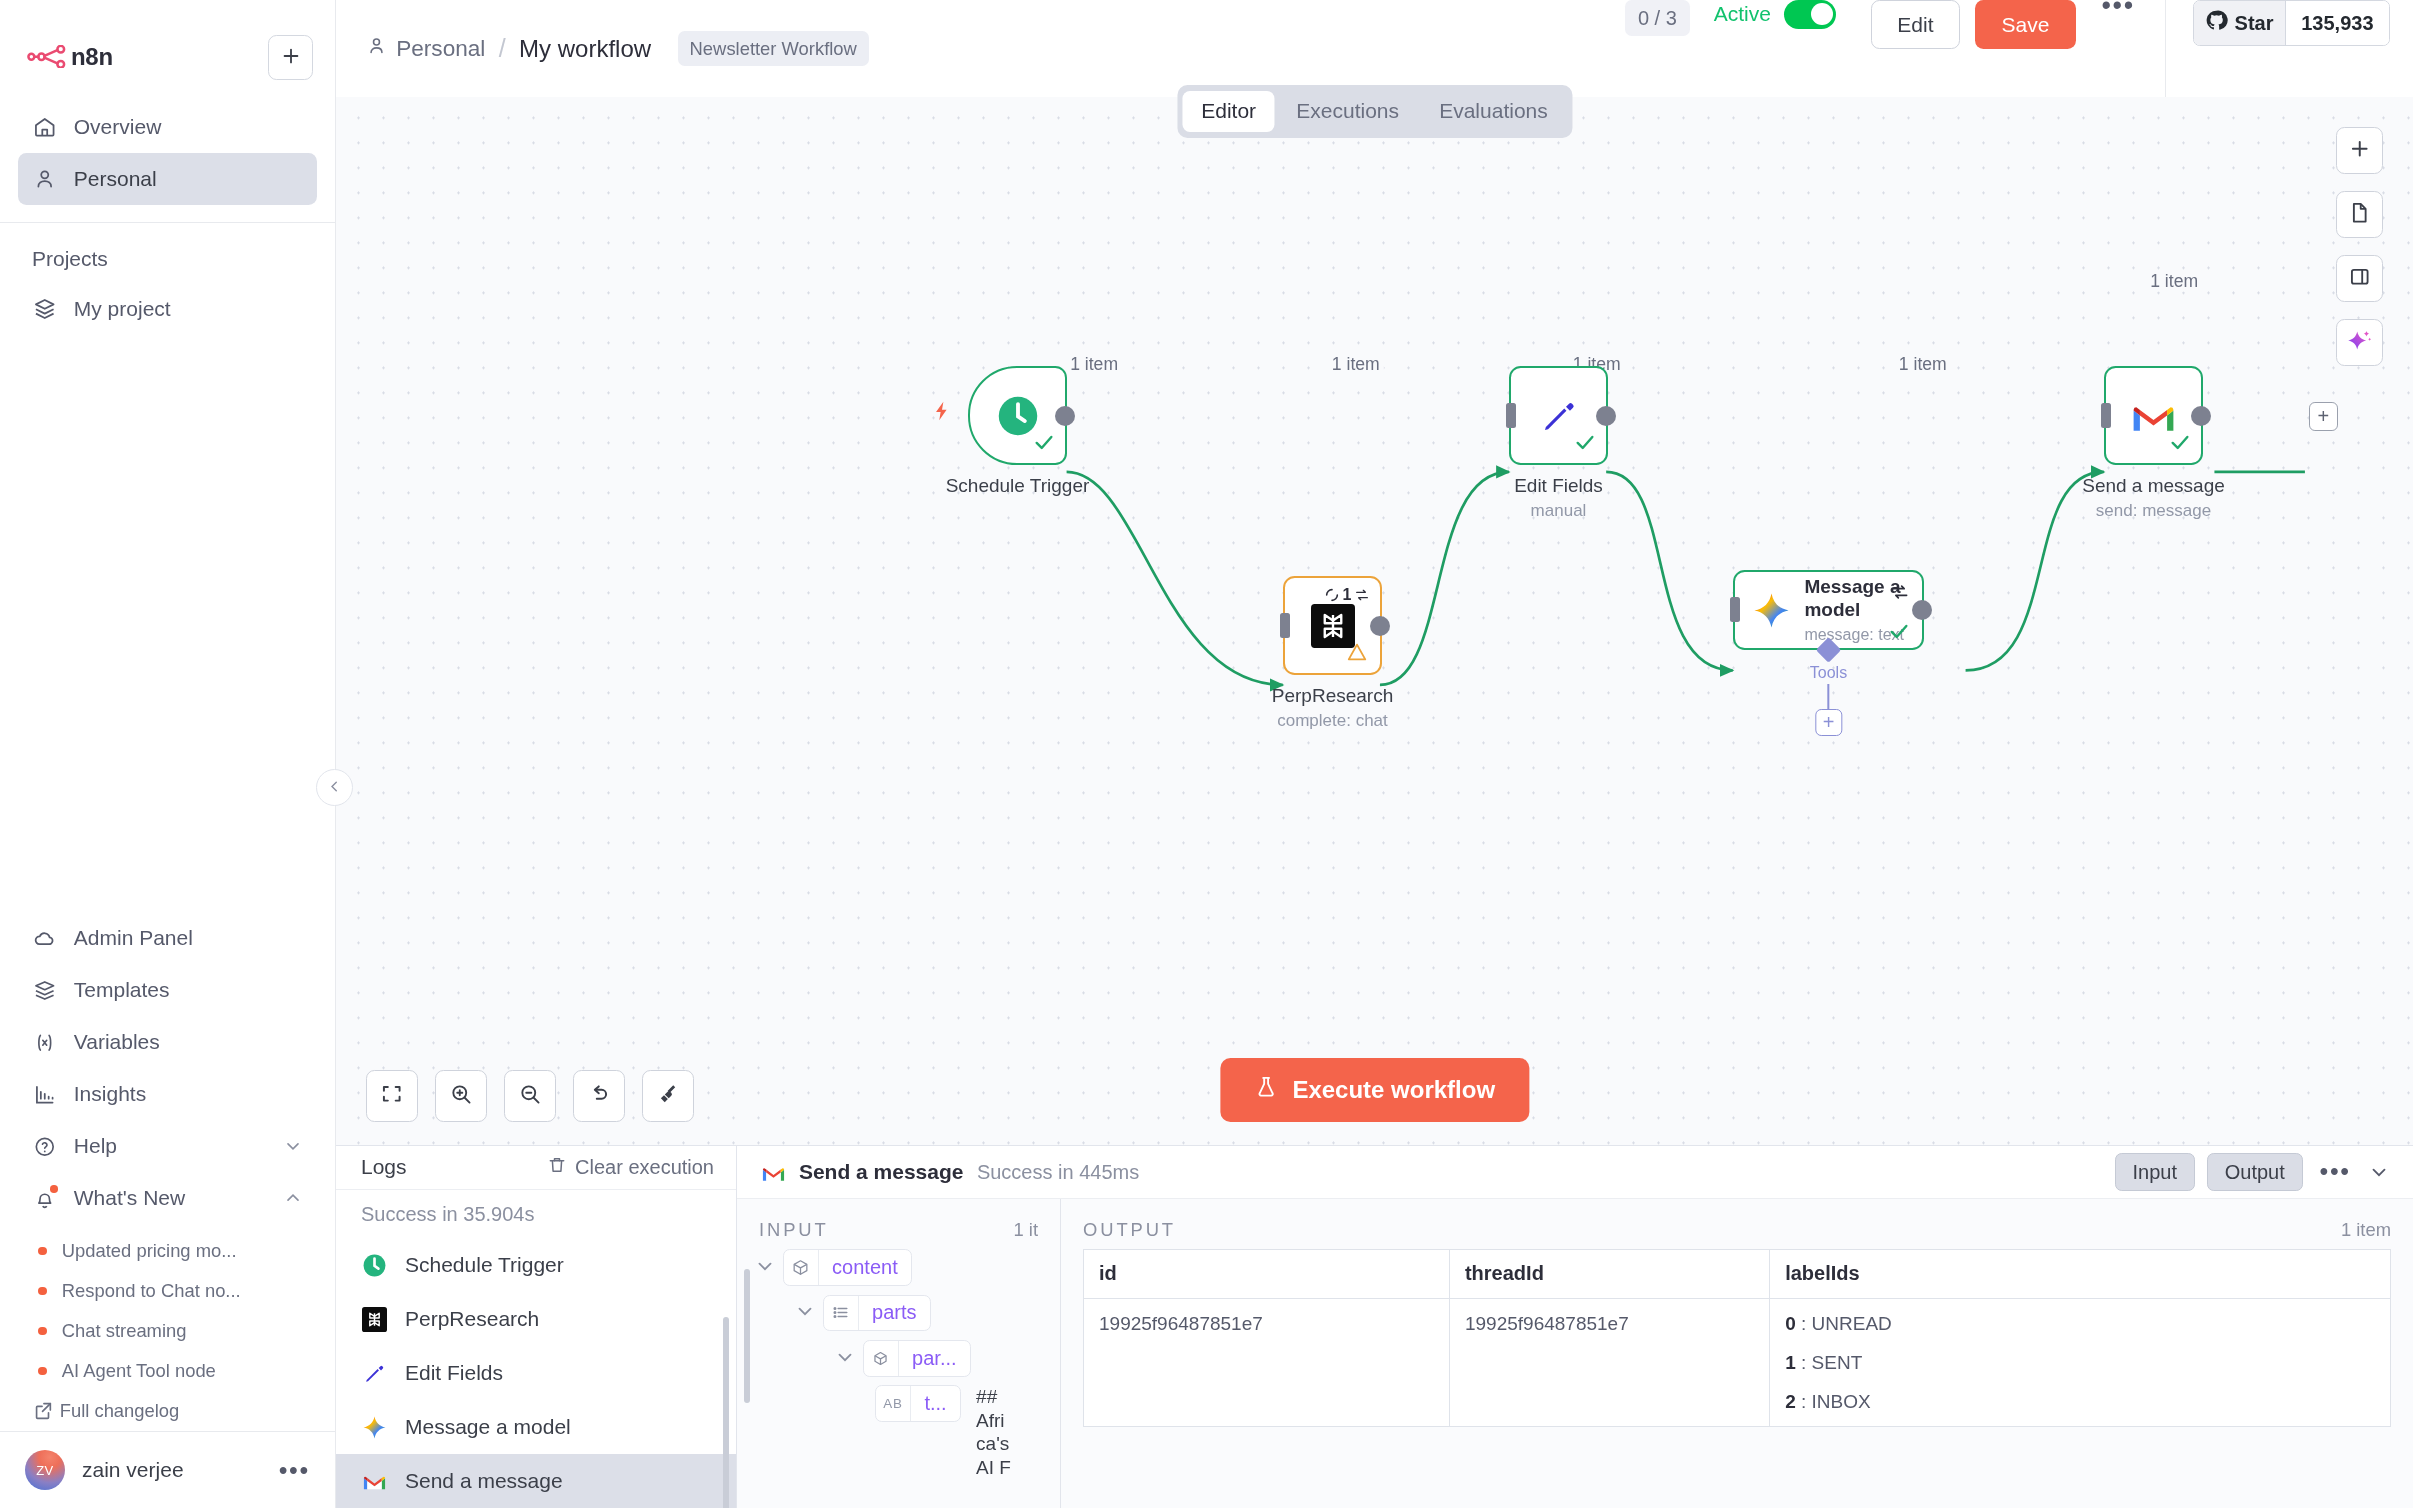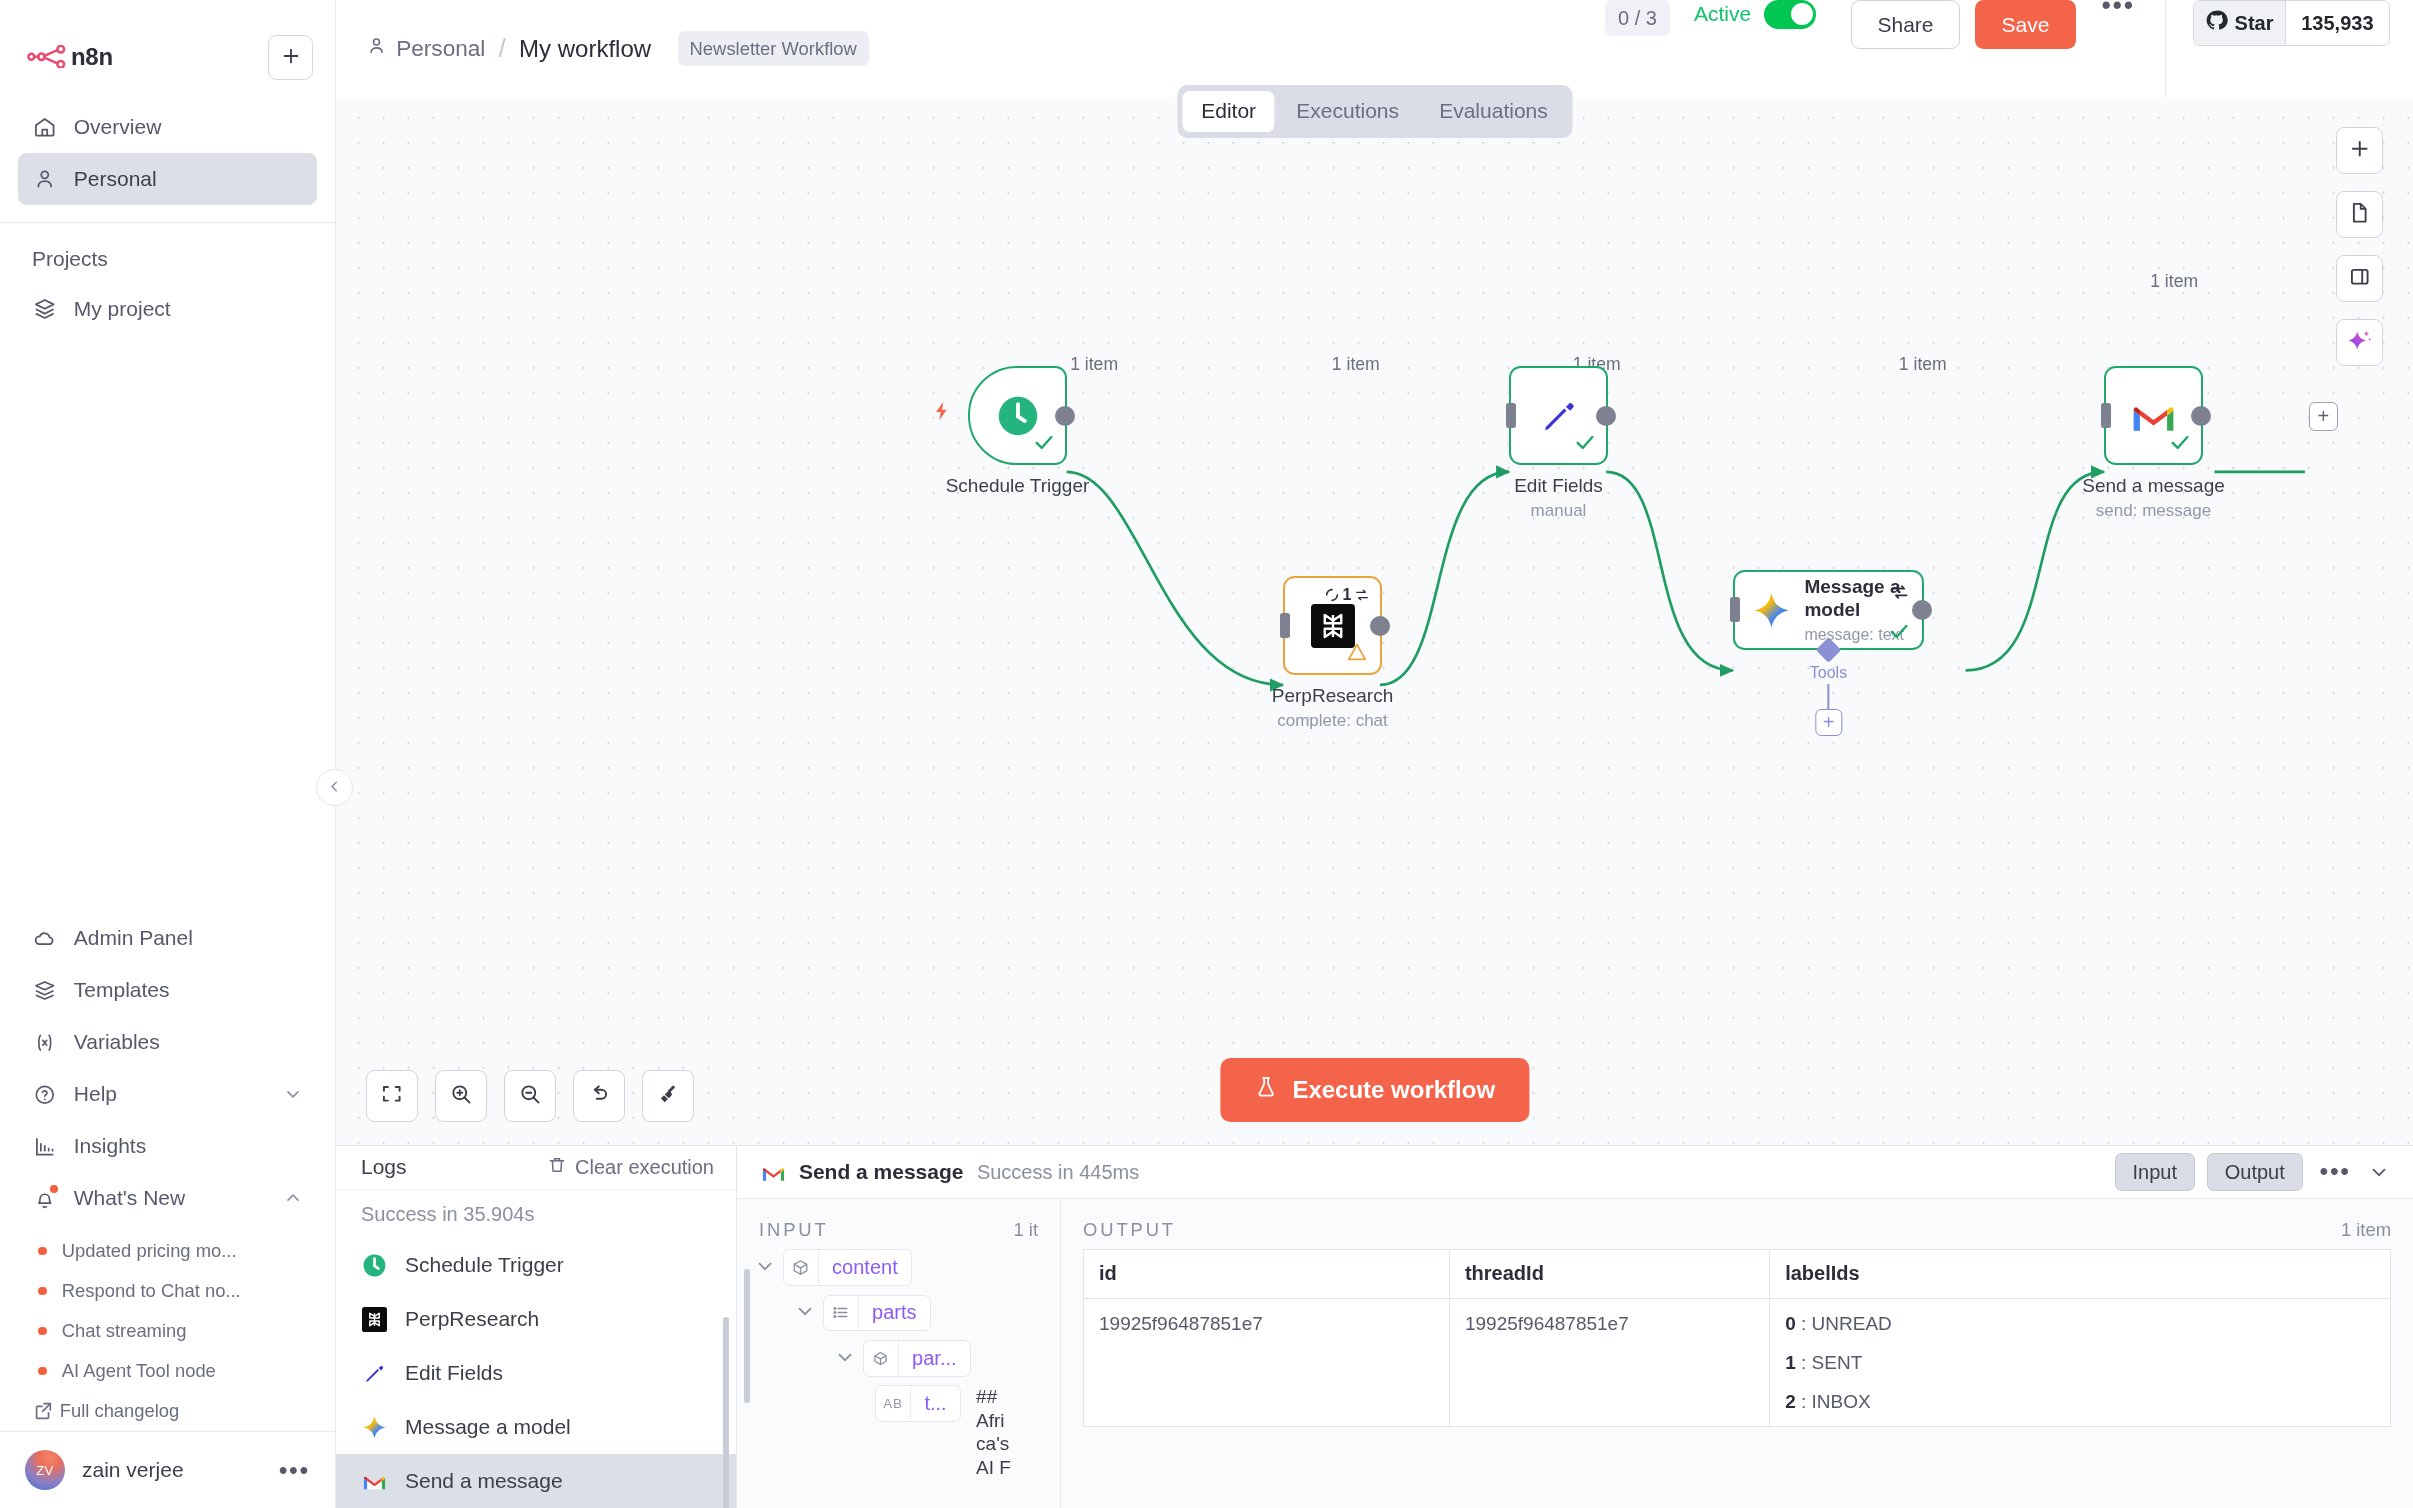--- a/index.html
+++ b/index.html
@@ -325,41 +325,41 @@
         <span class="ico">
           <svg viewBox="0 0 24 24" fill="none" stroke="currentColor" stroke-width="1.7" stroke-linecap="round">
               <path d="M7.5 4.5C5.5 7 5.5 17 7.5 19.5M16.5 4.5c2 2.5 2 12.5 0 15"></path>
               <path d="M10 9.5l4 5M14 9.5l-4 5"></path>
             </svg>
         </span>
         <span>Variables</span>
       </div>
       <div class="sb-item">
         <span class="ico">
+          <svg viewBox="0 0 24 24" fill="none" stroke="currentColor" stroke-width="1.8" stroke-linecap="round">
+              <path d="M4 4v16h16"></path>
+              <path d="M8 16V9M12 16v-5M16 16v-2M20 16v-1"></path>
+            </svg>
+        </span>
+        <span>Insights</span>
+      </div>
+      <div class="sb-item">
+        <span class="ico">
           <svg viewBox="0 0 24 24" fill="none" stroke="currentColor" stroke-width="1.7" stroke-linecap="round">
               <circle cx="12" cy="12" r="8.6"></circle>
               <path d="M9.7 9.4a2.4 2.4 0 0 1 4.6.9c0 1.6-2.3 1.9-2.3 3.2"></path>
               <circle cx="12" cy="16.8" r=".9" fill="currentColor" stroke="none"></circle>
             </svg>
         </span>
         <span>Help</span>
         <span class="chev">
           <svg viewBox="0 0 24 24" fill="none" stroke="currentColor" stroke-width="2" stroke-linecap="round">
               <path d="M6 9.5l6 6 6-6"></path>
             </svg>
         </span>
-      </div>
-      <div class="sb-item">
-        <span class="ico">
-          <svg viewBox="0 0 24 24" fill="none" stroke="currentColor" stroke-width="1.8" stroke-linecap="round">
-              <path d="M4 4v16h16"></path>
-              <path d="M8 16V9M12 16v-5M16 16v-2M20 16v-1"></path>
-            </svg>
-        </span>
-        <span>Insights</span>
       </div>
       <div class="sb-item">
         <span class="ico" style="position:relative">
           <svg viewBox="0 0 24 24" fill="none" stroke="currentColor" stroke-width="1.7" stroke-linejoin="round">
               <path d="M6 16.5c1-1 1.2-2.3 1.2-4.3a4.8 4.8 0 0 1 9.6 0c0 2 .2 3.3 1.2 4.3z"></path>
               <path d="M10 19.5a2.2 2.2 0 0 0 4 0"></path>
             </svg>
           <span style="position:absolute;right:-0.8px;top:-0.8px;width:7.5px;height:7.5px;border-radius:50%;background:#f4613f"></span>
         </span>
         <span>What's New</span>
@@ -432,21 +432,21 @@
         <div class="crumb-title">My workflow</div>
         <div class="crumb-tag">Newsletter Workflow</div>
       </div>
 
       <div class="top-right">
         <div class="pill-count">0 / 3</div>
         <div class="active-wrap">
           <span class="active-label">Active</span>
           <span class="toggle"></span>
         </div>
-        <button class="btn-share">Share</button>
+        <button class="btn-share">Edit</button>
         <button class="btn-save">Save</button>
         <div class="top-dots">•••</div>
         <div class="gh-sep"></div>
         <div class="gh-star">
           <div class="gh-left">
             <span>
               <svg viewBox="0 0 24 24" fill="#24292f">
                   <path d="M12 1.8A10.2 10.2 0 0 0 8.8 21.7c.5.1.7-.2.7-.5v-1.9c-2.8.6-3.4-1.3-3.4-1.3-.5-1.2-1.2-1.5-1.2-1.5-.9-.6.1-.6.1-.6 1 .1 1.6 1.1 1.6 1.1.9 1.6 2.4 1.1 3 .9.1-.7.4-1.1.7-1.4-2.3-.3-4.6-1.1-4.6-5 0-1.1.4-2 1-2.7-.1-.3-.4-1.3.1-2.7 0 0 .9-.3 2.9 1a9.6 9.6 0 0 1 5.2 0c2-1.3 2.9-1 2.9-1 .5 1.4.2 2.4.1 2.7.7.7 1 1.6 1 2.7 0 3.9-2.3 4.7-4.6 5 .4.3.7 1 .7 2v3c0 .3.2.6.7.5A10.2 10.2 0 0 0 12 1.8z"></path>
                 </svg>
             </span>

